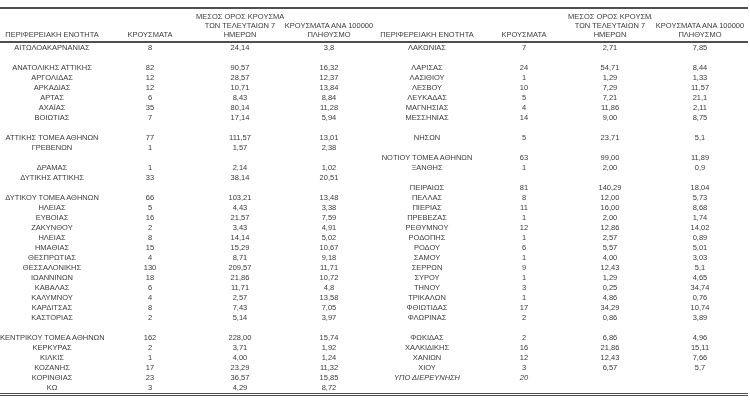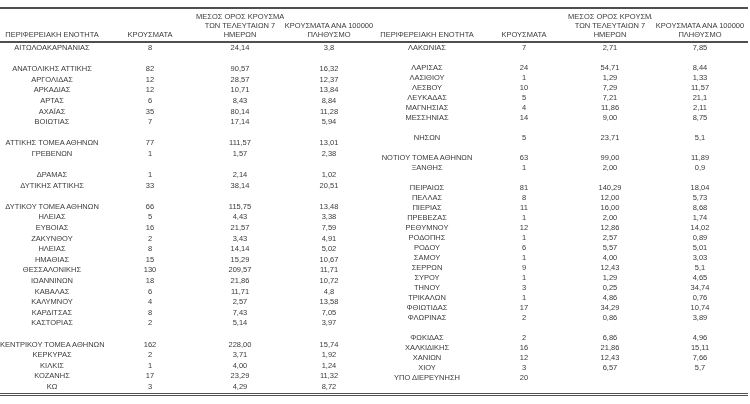--- a/index.html
+++ b/index.html
@@ -33,21 +33,21 @@
   }
   td { height: 10px; line-height: 10px; }
   thead th {
     vertical-align: bottom;
     border-bottom: 2px solid #4f4f4f;
     line-height: 9.2px;
     padding-top: 3px;
     padding-bottom: 1px;
   }
   thead th .hline { display: block; }
-  tr.italic td { }
+  tr.italic td { font-style: italic; }
 </style>
 </head>
 <body>
 
 <div class="page">
   <div class="tables-wrap">
 
     <table class="cases-table">
       <colgroup>
         <col style="width:104px">
@@ -157,21 +157,21 @@
           </tr>
           <tr>
             <td></td>
             <td></td>
             <td></td>
             <td></td>
           </tr>
           <tr>
             <td>ΔΥΤΙΚΟΥ ΤΟΜΕΑ ΑΘΗΝΩΝ</td>
             <td>66</td>
-            <td>115,75</td>
+            <td>103,21</td>
             <td>13,48</td>
           </tr>
           <tr>
             <td>ΗΛΕΙΑΣ</td>
             <td>5</td>
             <td>4,43</td>
             <td>3,38</td>
           </tr>
           <tr>
             <td>ΕΥΒΟΙΑΣ</td>
@@ -191,20 +191,26 @@
             <td>14,14</td>
             <td>5,02</td>
           </tr>
           <tr>
             <td>ΗΜΑΘΙΑΣ</td>
             <td>15</td>
             <td>15,29</td>
             <td>10,67</td>
           </tr>
           <tr>
+            <td>ΘΕΣΠΡΩΤΙΑΣ</td>
+            <td>4</td>
+            <td>8,71</td>
+            <td>9,18</td>
+          </tr>
+          <tr>
             <td>ΘΕΣΣΑΛΟΝΙΚΗΣ</td>
             <td>130</td>
             <td>209,57</td>
             <td>11,71</td>
           </tr>
           <tr>
             <td>ΙΩΑΝΝΙΝΩΝ</td>
             <td>18</td>
             <td>21,86</td>
             <td>10,72</td>
@@ -255,20 +261,26 @@
             <td>ΚΙΛΚΙΣ</td>
             <td>1</td>
             <td>4,00</td>
             <td>1,24</td>
           </tr>
           <tr>
             <td>ΚΟΖΑΝΗΣ</td>
             <td>17</td>
             <td>23,29</td>
             <td>11,32</td>
+          </tr>
+          <tr>
+            <td>ΚΟΡΙΝΘΙΑΣ</td>
+            <td>23</td>
+            <td>36,57</td>
+            <td>15,85</td>
           </tr>
           <tr>
             <td>ΚΩ</td>
             <td>3</td>
             <td>4,29</td>
             <td>8,72</td>
           </tr>
         </tbody>
     </table>
 

